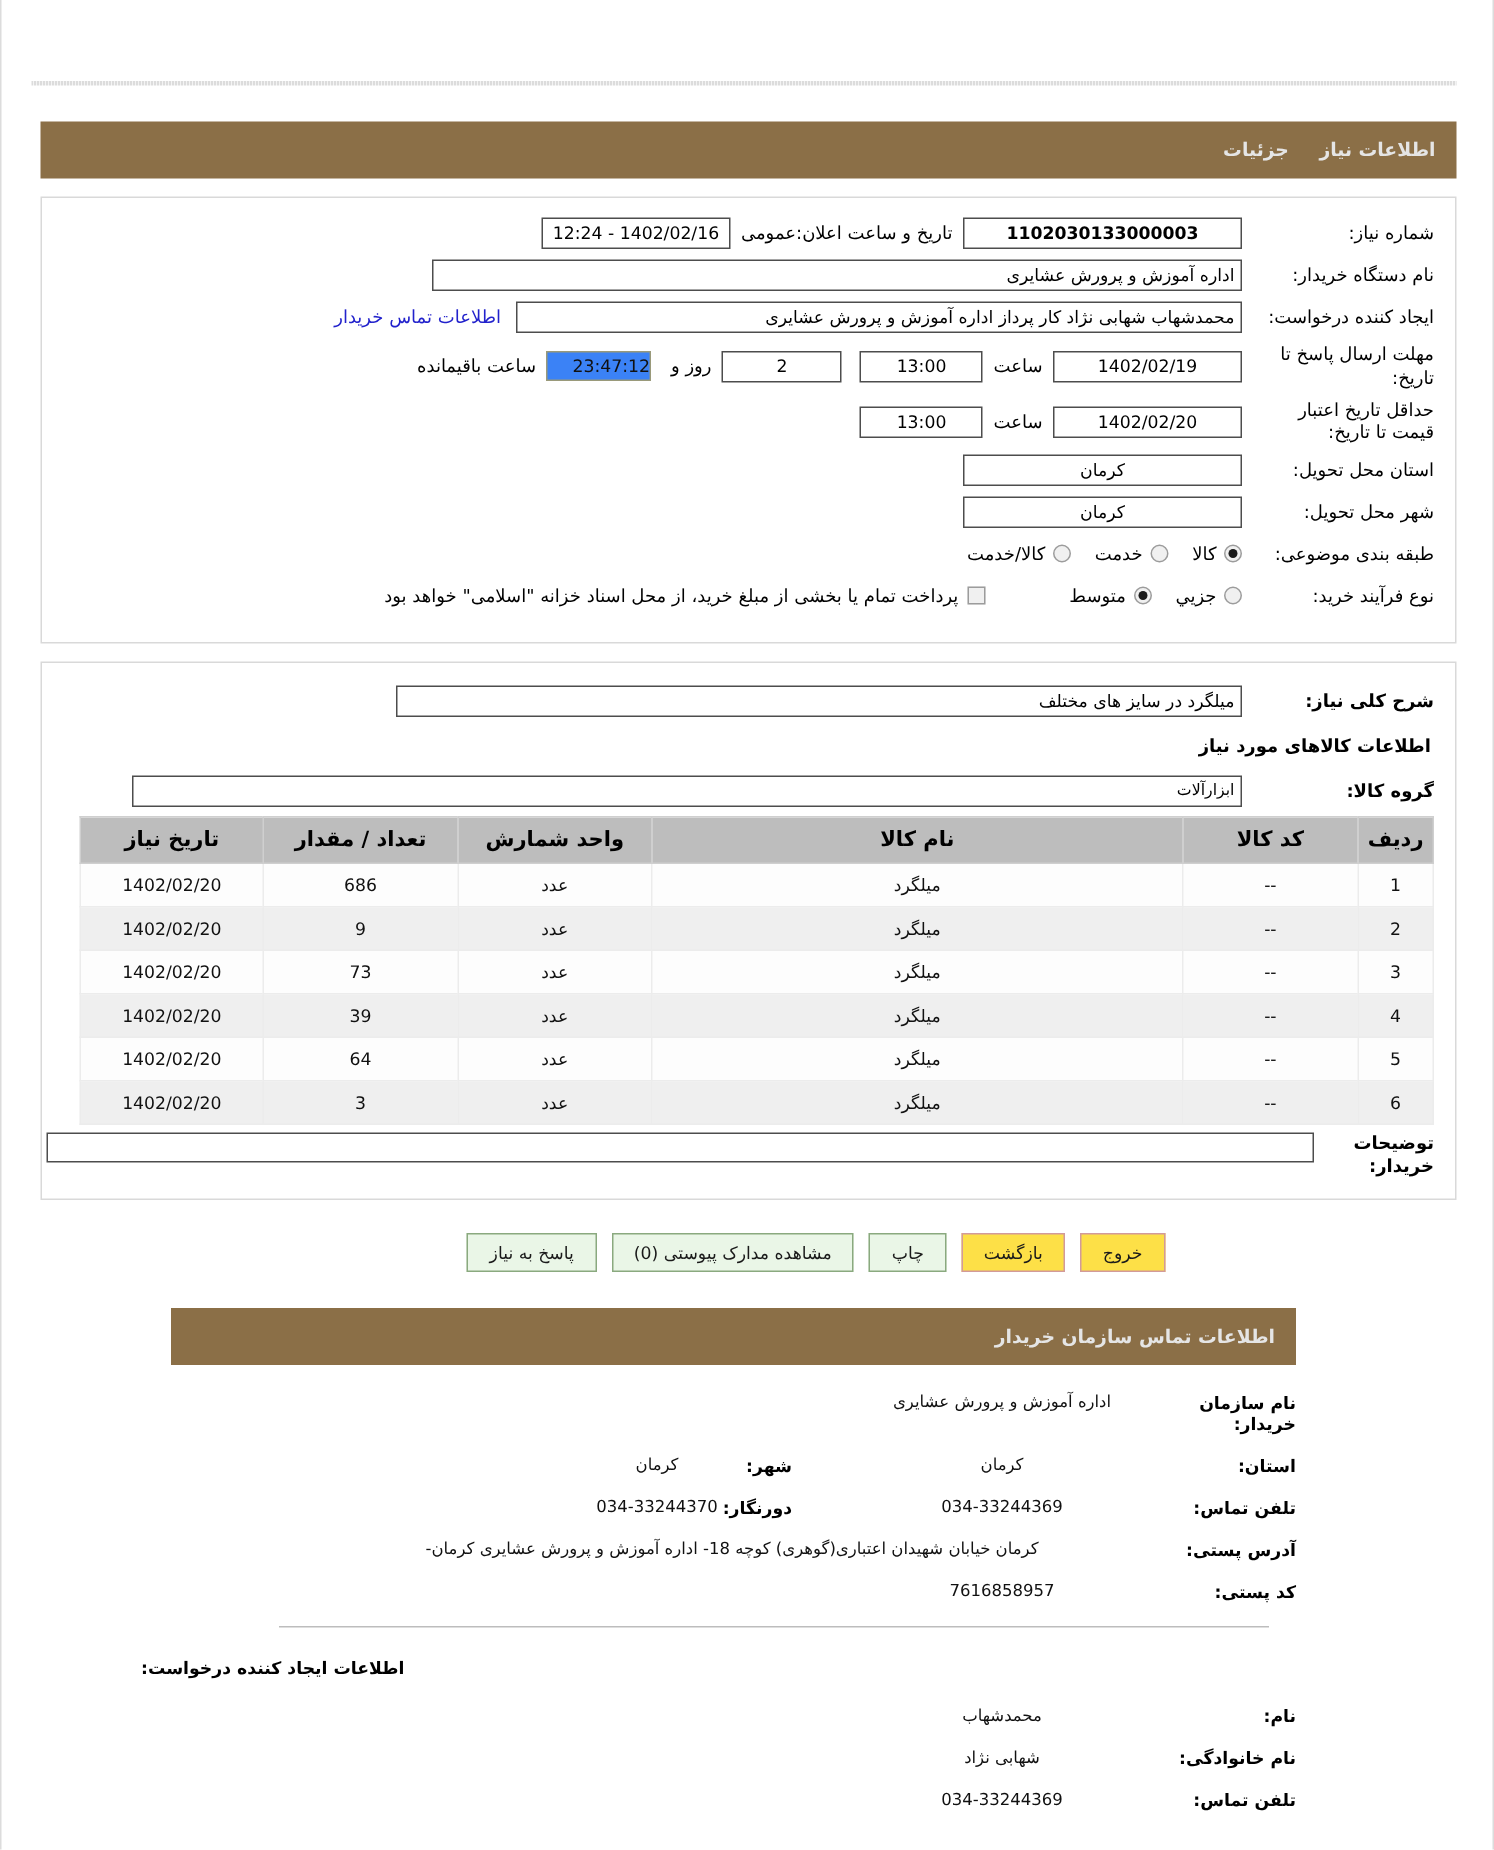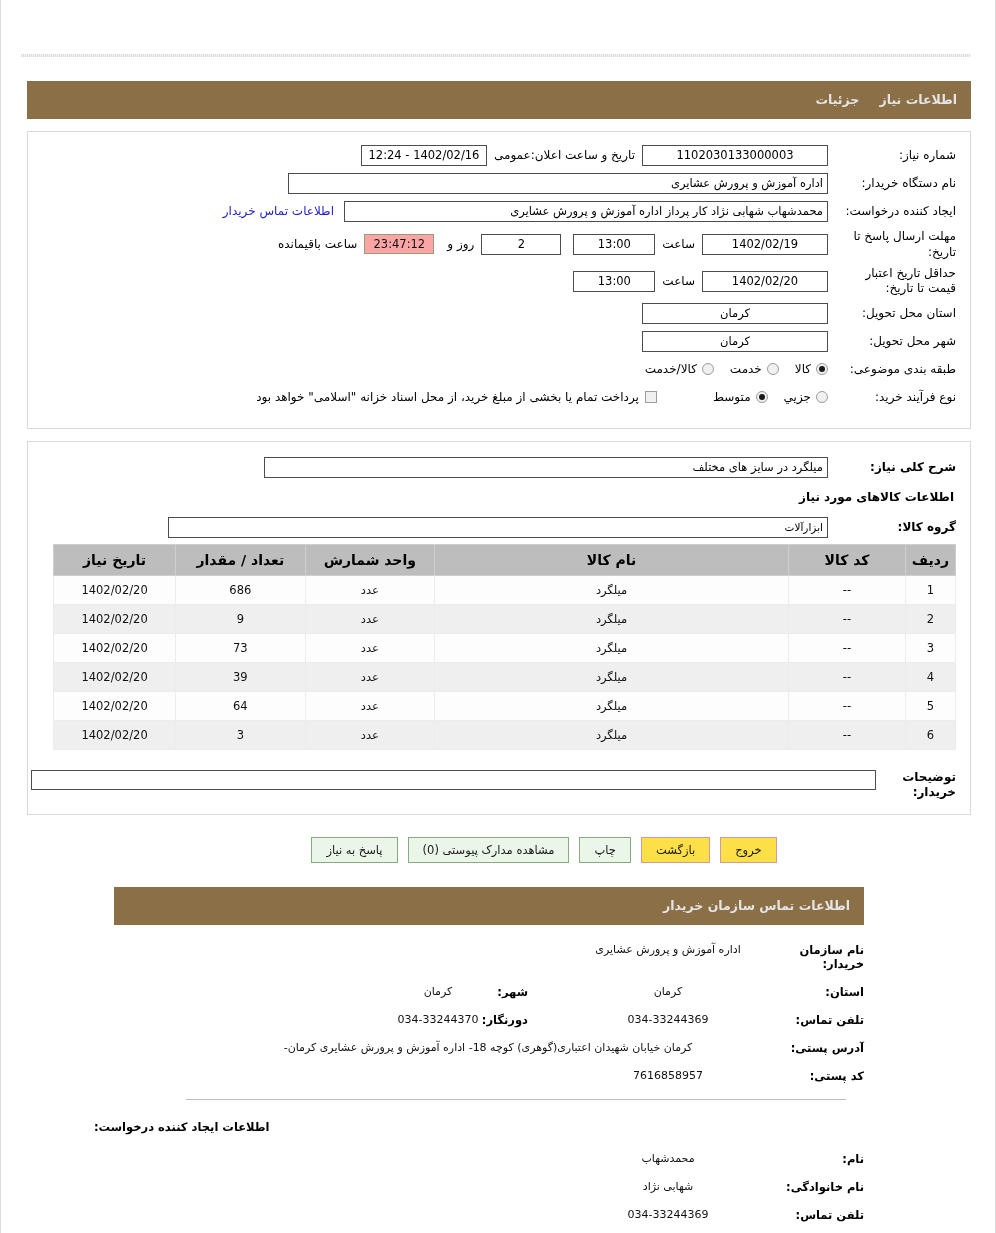--- a/index.html
+++ b/index.html
@@ -76,44 +76,43 @@
     height: 21px;
     line-height: 19px;
     font-size: 11.5px;
     padding: 0 4px;
     text-align: right;
     color: #000;
     overflow: hidden;
     white-space: nowrap;
     flex: none;
   }
-  .box.w-need   { width: 186px; text-align: center; }
+  .box.w-need   { width: 186px; text-align: center; font-weight: bold; }
   .box.w-dev    { width: 540px; }
   .box.w-req    { width: 484px; }
   .box.w-date   { width: 126px; text-align: center; }
   .box.w-time   { width: 82px;  text-align: center; }
   .box.w-days   { width: 80px;  text-align: center; }
   .box.w-prov   { width: 186px; text-align: center; }
   .box.w-desc   { width: 564px; }
-  .box.w-group  { width: 660px; font-size: 10.5px; }
+  .box.w-group  { width: 740px; font-size: 10.5px; }
   .box.w-notes  { width: 845px; height: 20px; }
 
   .inline-lbl {
     font-size: 12px;
     margin: 0 7px;
     color: #000;
     white-space: nowrap;
   }
   .countdown {
     border: 1px solid #9a9a7a;
-    background: #fca5a5;
+    background: #3b82f6;
     width: 70px;
     height: 20px;
     line-height: 18px;
-    text-align: center;
     font-size: 11.5px;
     color: #111;
     margin-right: 6px;
   }
   .link {
     color: #2222cc;
     font-size: 12px;
     text-decoration: none;
     cursor: pointer;
     margin-right: 10px;
@@ -200,21 +199,21 @@
   .col-code { width: 118px; }
   .col-name { width: 360px; }
   .col-unit { width: 130px; }
   .col-qty  { width: 130px; }
   .col-date { width: 123px; }
 
   
   .notes-row {
     display: flex;
     align-items: flex-start;
-    margin-top: 20px;
+    margin-top: 5px;
     font-size: 12px;
   }
   .notes-lbl {
     width: 80px;
     text-align: right;
     font-weight: bold;
     font-size: 12px;
     line-height: 1.25;
     flex: none;
   }

